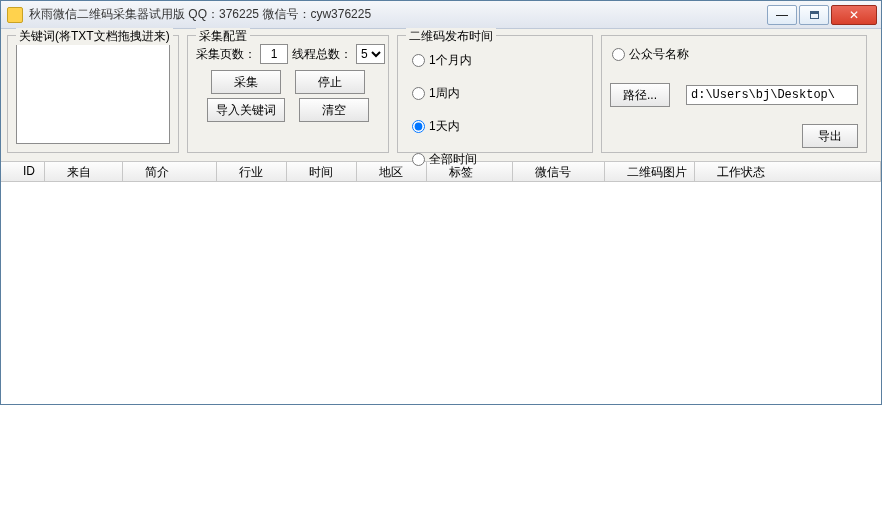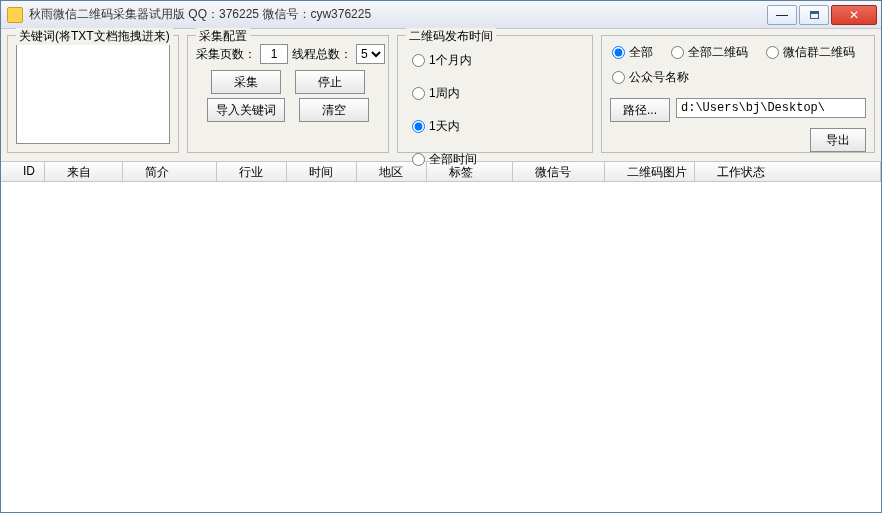--- a/index.html
+++ b/index.html
@@ -1,49 +1,49 @@
 <!DOCTYPE html>
 <html><head>
 <meta charset="utf-8">
 <style>
   html,body{margin:0;padding:0;font-family:"SimSun","宋体",Tahoma,sans-serif;font-size:12px;color:#000;background:#fff}
   *{box-sizing:border-box}
-  .window{width:882px;height:513px;border:1px solid #5a7fa0;background:#fff;position:relative;overflow:hidden}
+  .window{width:882px;height:405px;border:1px solid #5a7fa0;background:#fff;position:relative;overflow:hidden}
   
   .titlebar{height:28px;background:linear-gradient(#f5f7fa,#e0e5ee);border-bottom:1px solid #bfc9d8;display:flex;align-items:center}
   .title-icon{width:16px;height:16px;margin:0 6px 0 6px;background:#ffd24d;border:1px solid #c9a225;border-radius:2px;position:relative}
   .title-text{flex:1;font-size:12px;color:#333}
   .win-btns{display:flex;height:20px;margin-right:4px}
   .win-btn{width:30px;height:20px;border:1px solid #8ca6c4;border-radius:2px;margin-left:2px;display:flex;align-items:center;justify-content:center;background:linear-gradient(#fbfdff,#e2ecf7);font-family:Arial,sans-serif;font-size:12px;line-height:1;cursor:default}
   .win-btn.close{width:46px;background:linear-gradient(#ea6a5a,#d9402b);border-color:#9a2c1d;color:#fff}
   .win-btn.max{background:linear-gradient(#fbfdff,#e2ecf7)}
   .win-sq{width:9px;height:8px;border:1px solid #3d5b7c;border-top-width:3px}
   
-  .top-panel{padding:6px 6px 8px 6px;background:#f2f1ec;border-bottom:1px solid #c7c7c7;display:flex;gap:8px}
+  .top-panel{padding:6px 14px 8px 6px;background:#f2f1ec;border-bottom:1px solid #c7c7c7;display:flex;gap:8px}
   .fieldset{border:1px solid #bdbdbd;padding:8px 8px 8px 8px;position:relative;background:#f2f1ec}
   .fieldset>.legend{position:absolute;top:-8px;left:8px;background:#f2f1ec;padding:0 3px;font-size:12px;color:#000;white-space:nowrap}
   .kw-box{width:172px;height:118px}
   .kw-area{width:100%;height:100%;background:#fff;border:1px solid #8d8d8d}
   .cfg-box{width:202px;height:118px}
   .row{display:flex;align-items:center;gap:4px;margin-bottom:6px}
   .lbl{white-space:nowrap}
   .txt{height:20px;border:1px solid #8d8d8d;background:#fff;font-size:12px;text-align:center}
   .select{height:20px;border:1px solid #8d8d8d;background:#fff;font-size:12px}
   .btn{height:24px;border:1px solid #8d8d8d;background:linear-gradient(#fefefe,#e7e7e7);font-size:12px;font-family:inherit;padding:0 6px;cursor:default;min-width:70px}
   .btn-row{display:flex;gap:14px;justify-content:center;margin-top:4px}
   .time-box{width:196px;height:118px}
   .radio-grid{display:grid;grid-template-columns:1fr;row-gap:16px;column-gap:12px;padding:8px 6px 0 6px}
   .radio{display:flex;align-items:center;gap:4px;white-space:nowrap}
   .radio input{margin:0}
   .export-box{flex:1;height:118px}
   .exp-radios{display:flex;gap:18px;flex-wrap:wrap;padding:0 2px 6px 2px}
   .exp-row2{display:flex;gap:18px;padding-left:2px;margin-top:2px}
-  .path-row{display:flex;align-items:flex-start;gap:6px;margin-top:12px}
+  .path-row{display:flex;align-items:center;gap:16px;margin-top:20px}
   .path-input{flex:1;height:20px;border:1px solid #8d8d8d;background:#fff;font-family:Consolas,"Courier New",monospace;font-size:12px;padding:0 4px}
-  .export-btn-row{display:flex;justify-content:flex-end;margin-top:6px}
+  .export-btn-row{display:flex;justify-content:flex-end;margin-top:17px}
   
   .tbl-head{height:20px;background:linear-gradient(#fdfdfd,#ececec);border-bottom:1px solid #c7c7c7;display:flex;font-size:12px}
   .th{border-right:1px solid #c7c7c7;padding:2px 6px 0 22px;white-space:nowrap;overflow:hidden;cursor:default}
   .tbl-body{flex:1;background:#fff}
   .main{display:flex;flex-direction:column;height:calc(100% - 28px)}
   .grid-area{flex:1;display:flex;flex-direction:column}
 </style>
 </head>
 <body>
 
@@ -106,34 +106,20 @@
               <span>1天内</span>
             </label>
           <label class="radio">
               <input type="radio" name="pt" style="">
               <span>全部时间</span>
             </label>
         </div>
       </div>
 
       <div class="fieldset export-box">
-        <div class="exp-radios">
-          <label class="radio">
-              <input type="radio" name="ex" checked="" style="">
-              <span>全部</span>
-            </label>
-          <label class="radio">
-              <input type="radio" name="ex" style="">
-              <span>全部二维码</span>
-            </label>
-          <label class="radio">
-              <input type="radio" name="ex" style="">
-              <span>微信群二维码</span>
-            </label>
-        </div>
         <div class="exp-row2">
           <label class="radio">
               <input type="radio" name="ex" style="">
               <span>公众号名称</span>
             </label>
         </div>
         <div class="path-row">
           <button class="btn" style="min-width:60px">路径...</button>
           <input class="path-input" value="d:\Users\bj\Desktop\" style="">
         </div>

